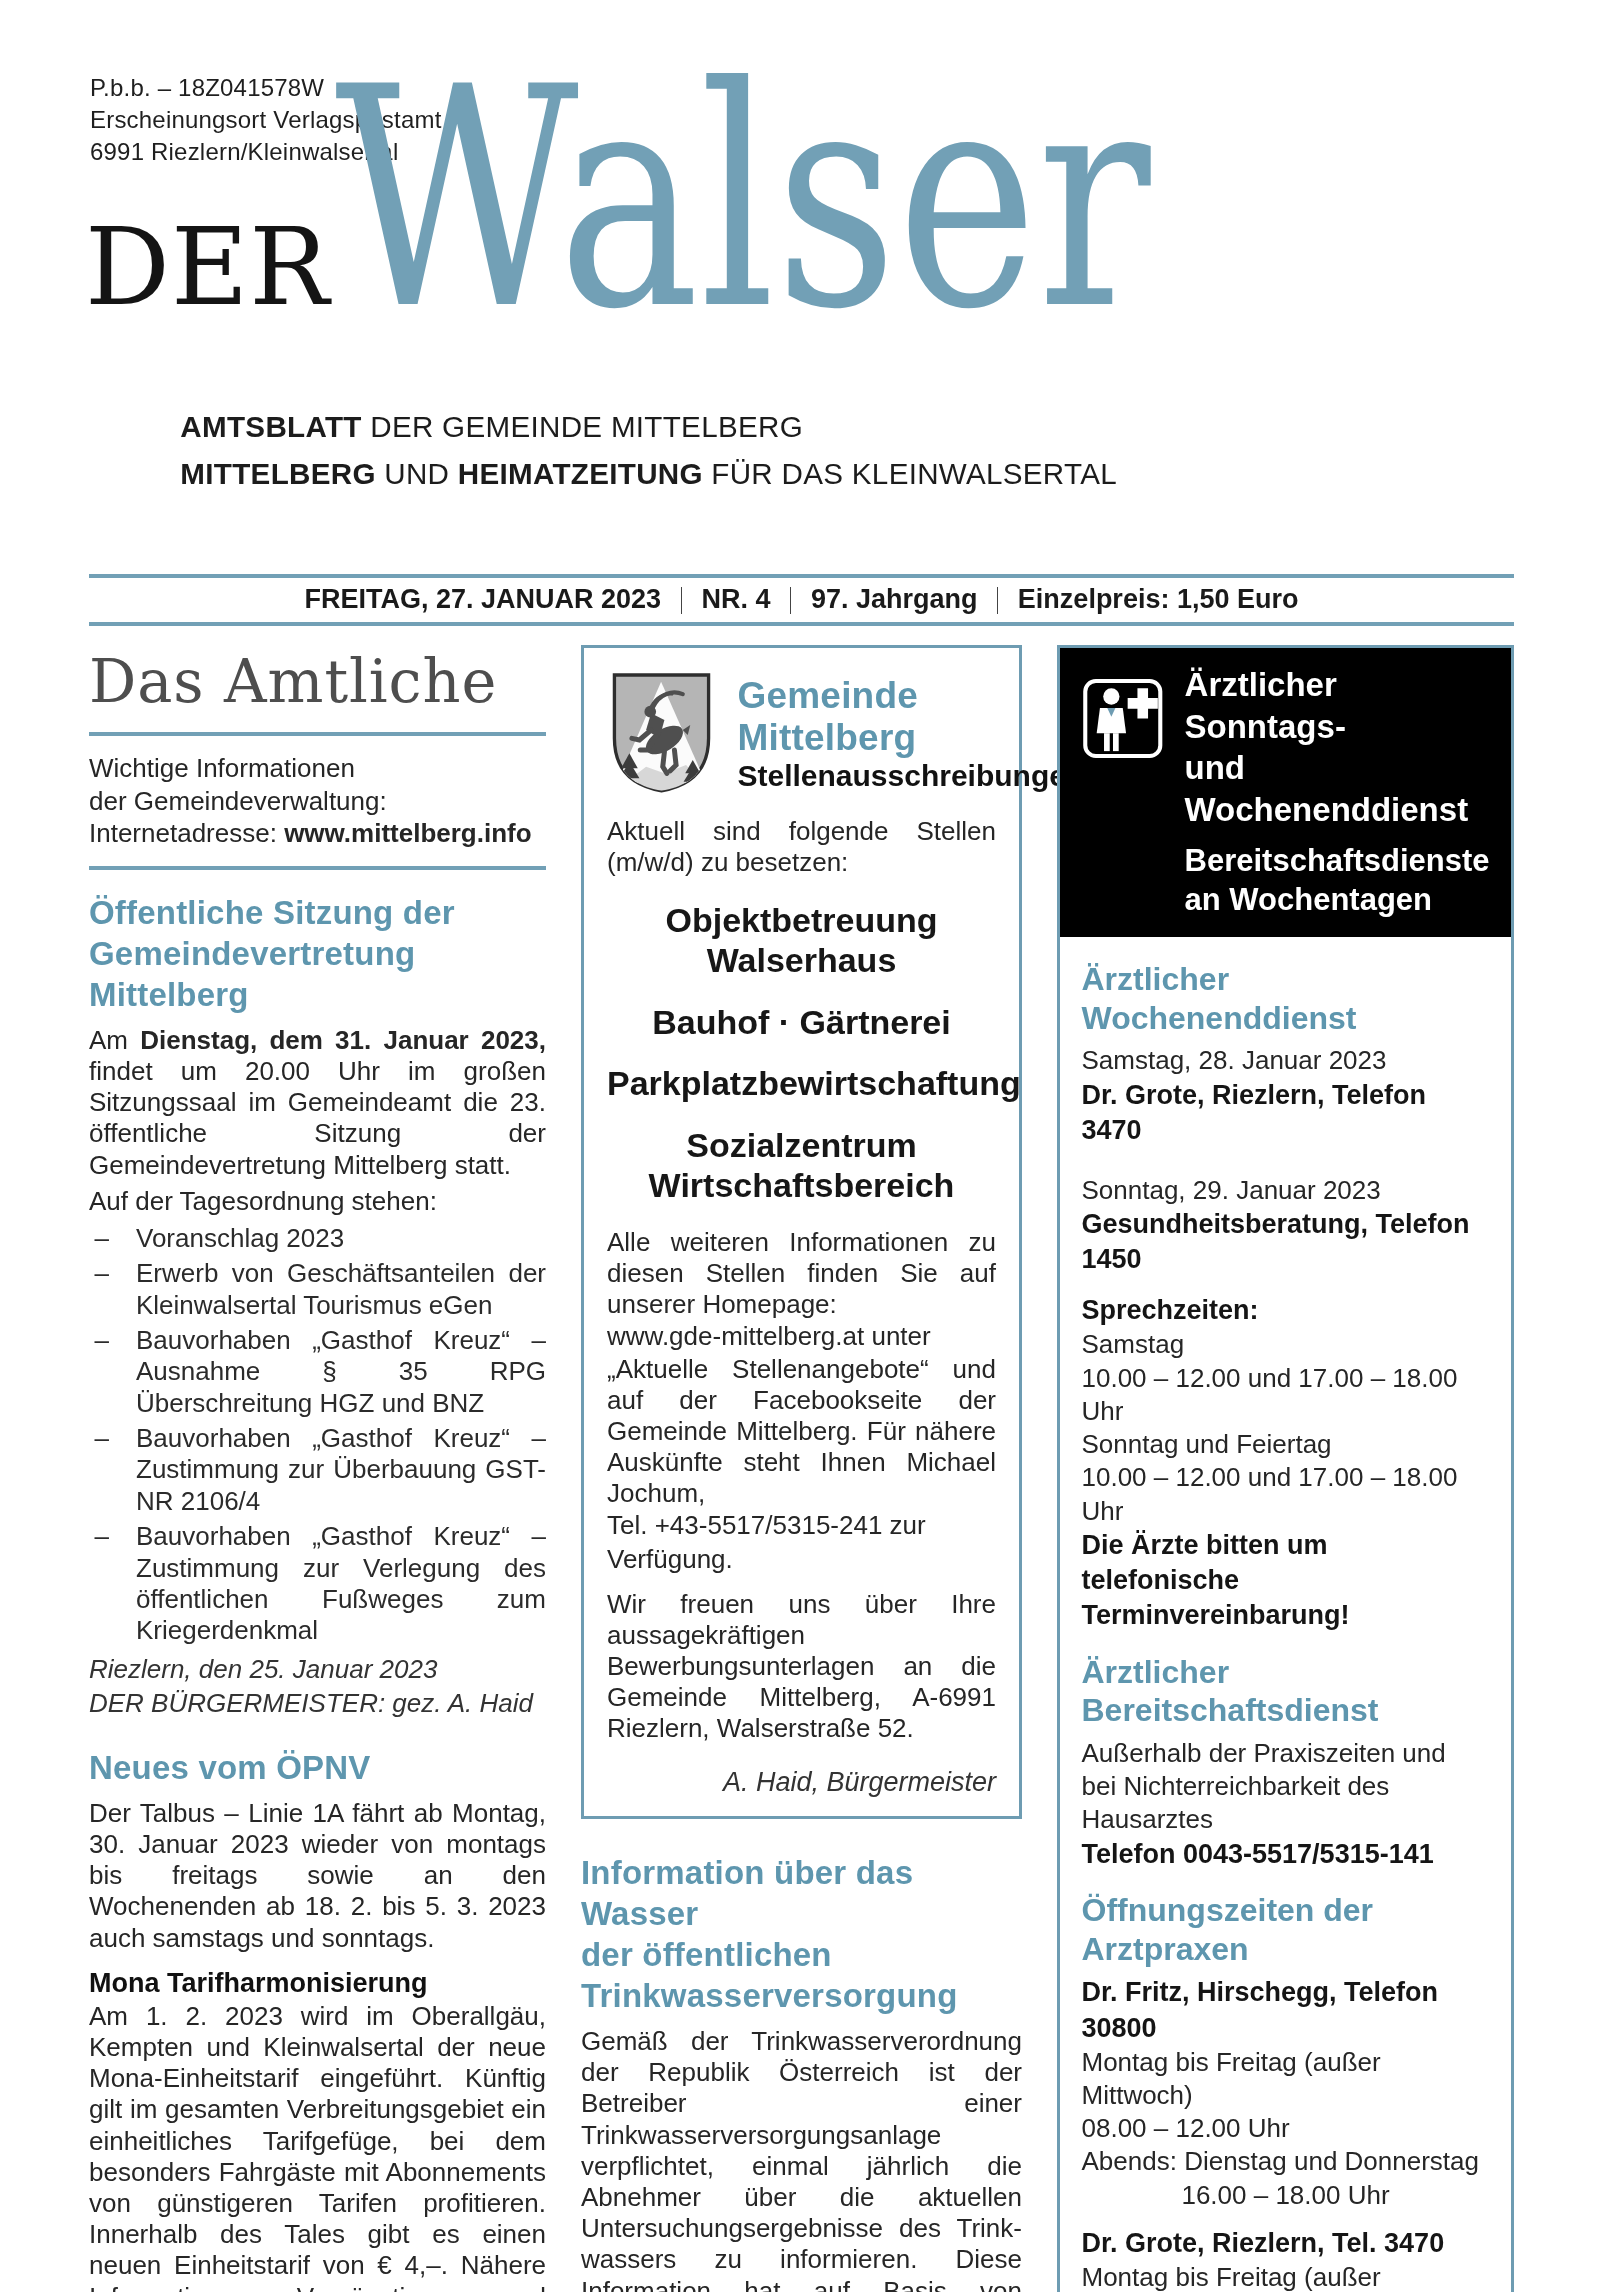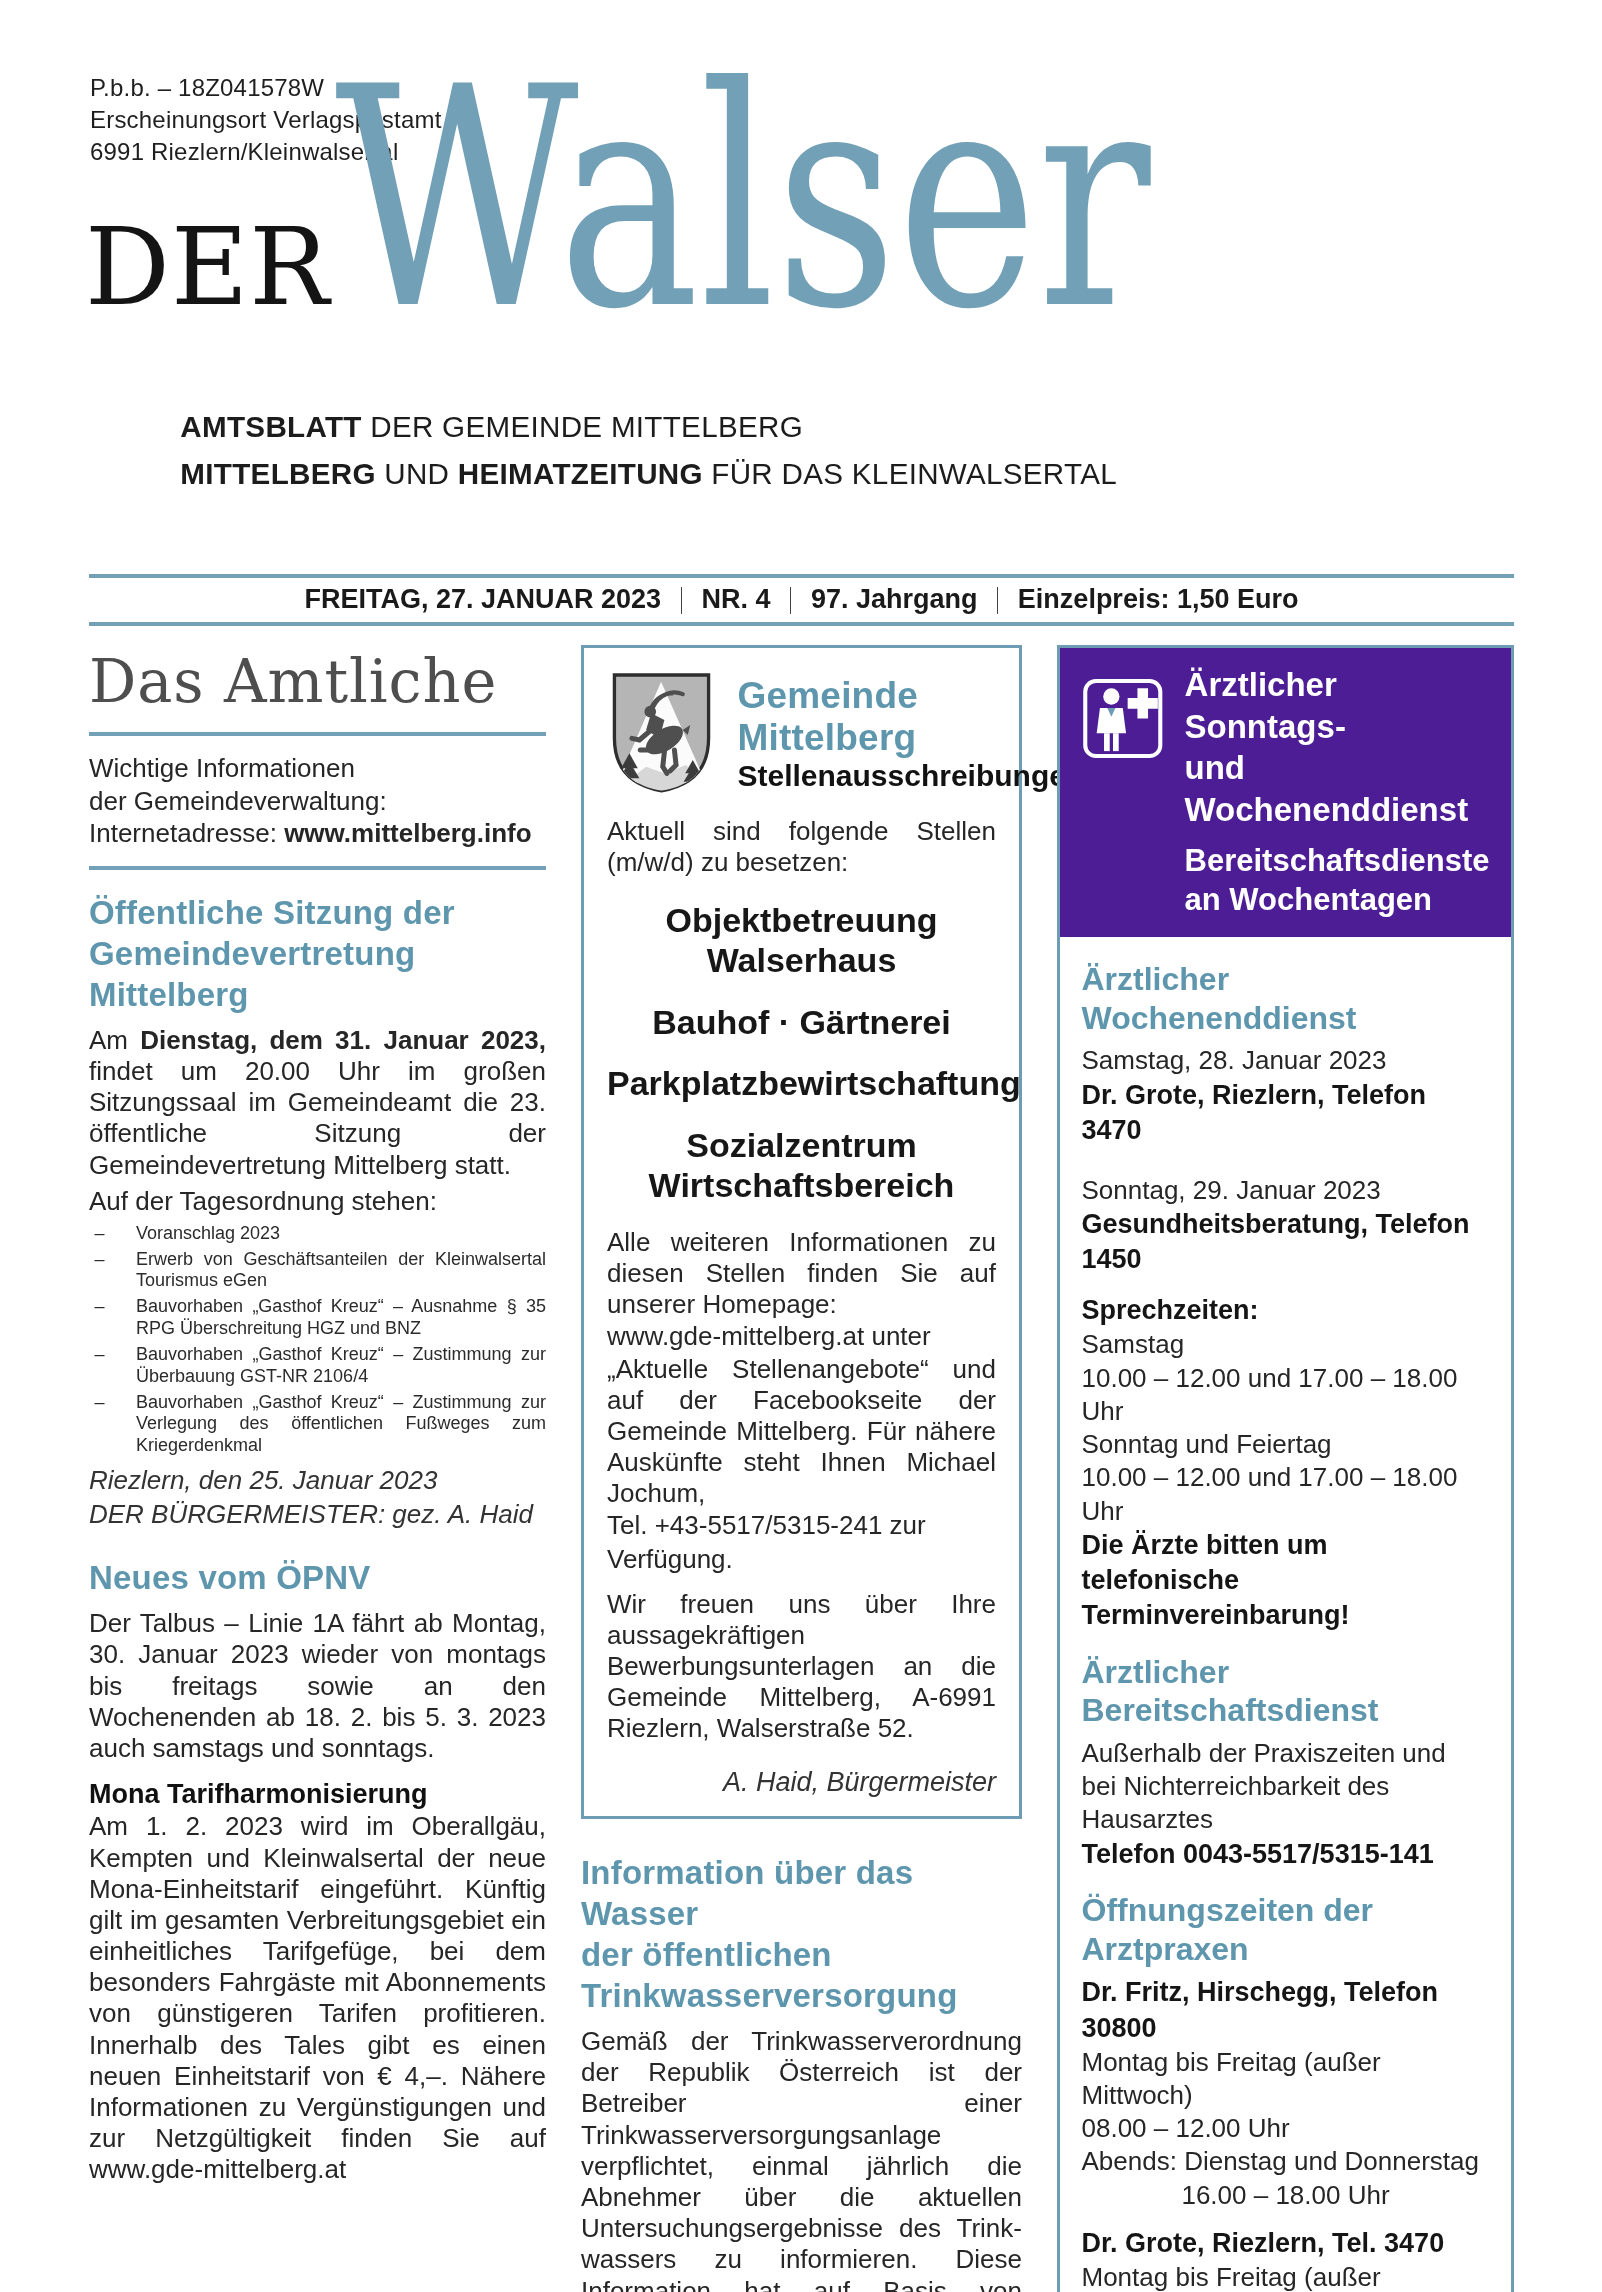--- a/index.html
+++ b/index.html
@@ -27,37 +27,37 @@
   .cols { position:absolute; left:89px; top:645px; width:1425px; display:grid; grid-template-columns:457px 441px 457px; column-gap:35px; }
   .body { font-size:26px; line-height:1.2; text-align:justify; color:#262626; margin-bottom:5.4px; hyphens:manual; }
   .line { font-size:26px; line-height:1.28; color:#262626; }
   .sig { font-style:italic; font-size:26px; line-height:1.3; color:#333; }
   h2.blue { color:#5e96ae; font-size:33px; line-height:1.24; margin:0 0 9px; letter-spacing:0.2px; }
   
   .amt-title { font-family:"DejaVu Serif", serif; font-weight:normal; font-size:59px; color:#4e4e4e; letter-spacing:0.9px; margin:1.8px 0 16px; }
   .rule { border:0; border-top:4.5px solid #72a0b6; margin:0 0 16px; }
   .intro { font-size:26px; line-height:1.26; margin-bottom:16px; color:#262626; }
   .agenda { list-style:none; margin:1.8px 0 7.2px; }
-  .agenda li { position:relative; padding-left:47px; font-size:18px; line-height:1.2; text-align:justify; margin-bottom:4.5px; }
+  .agenda li { position:relative; padding-left:47px; font-size:26px; line-height:1.2; text-align:justify; margin-bottom:4.5px; }
   .agenda li::before { content:"–"; position:absolute; left:5.4px; top:0; }
   .sect { margin-top:27px; }
   h3.subhead { font-size:27px; font-weight:bold; color:#111; margin:14.3px 0 1.8px; }
   
   .jobbox { border:3.6px solid #6e9cb2; padding:21.5px 23px 18px; }
   .jobbox-head { display:flex; gap:21.5px; margin-bottom:19.7px; }
   .crest { flex:0 0 auto; }
   .jobbox-head-right { display:flex; flex-direction:column; justify-content:space-between; padding:5.4px 0 3.6px; }
   .org { font-size:37px; font-weight:bold; color:#5e96ae; letter-spacing:0.2px; }
   .section-label { font-size:30px; font-weight:bold; color:#121212; }
   .job { text-align:center; font-weight:bold; font-size:34px; line-height:1.18; color:#171717; margin:21.5px 0; }
   .sig-right { text-align:right; font-style:italic; font-size:27px; margin-top:23px; color:#333; }
   .wasser { margin-top:34px; }
   
   .medbox { border:3.6px solid #6e9cb2; }
-  .med-banner { background:#4c1d95; color:#fff; padding:16px 21.5px 18px; display:flex; gap:21.5px; align-items:flex-start; }
+  .med-banner { background:#000000; color:#fff; padding:16px 21.5px 18px; display:flex; gap:21.5px; align-items:flex-start; }
   .med-banner .bt1 { font-weight:bold; font-size:33px; line-height:1.26; }
   .med-banner .bt2 { font-weight:bold; font-size:31px; line-height:1.26; margin-top:10.7px; }
   .med-body { background:#fff; padding:3.6px 21.5px 16px; }
   h3.rblue { color:#5e96ae; font-size:32px; line-height:1.2; margin:19.7px 0 7.2px; }
   .rbold { font-weight:bold; font-size:27px; line-height:1.3; color:#151515; }
   .gap-s { margin-top:26px; }
   .center { text-align:center; }
 </style>
 </head>
 <body>

